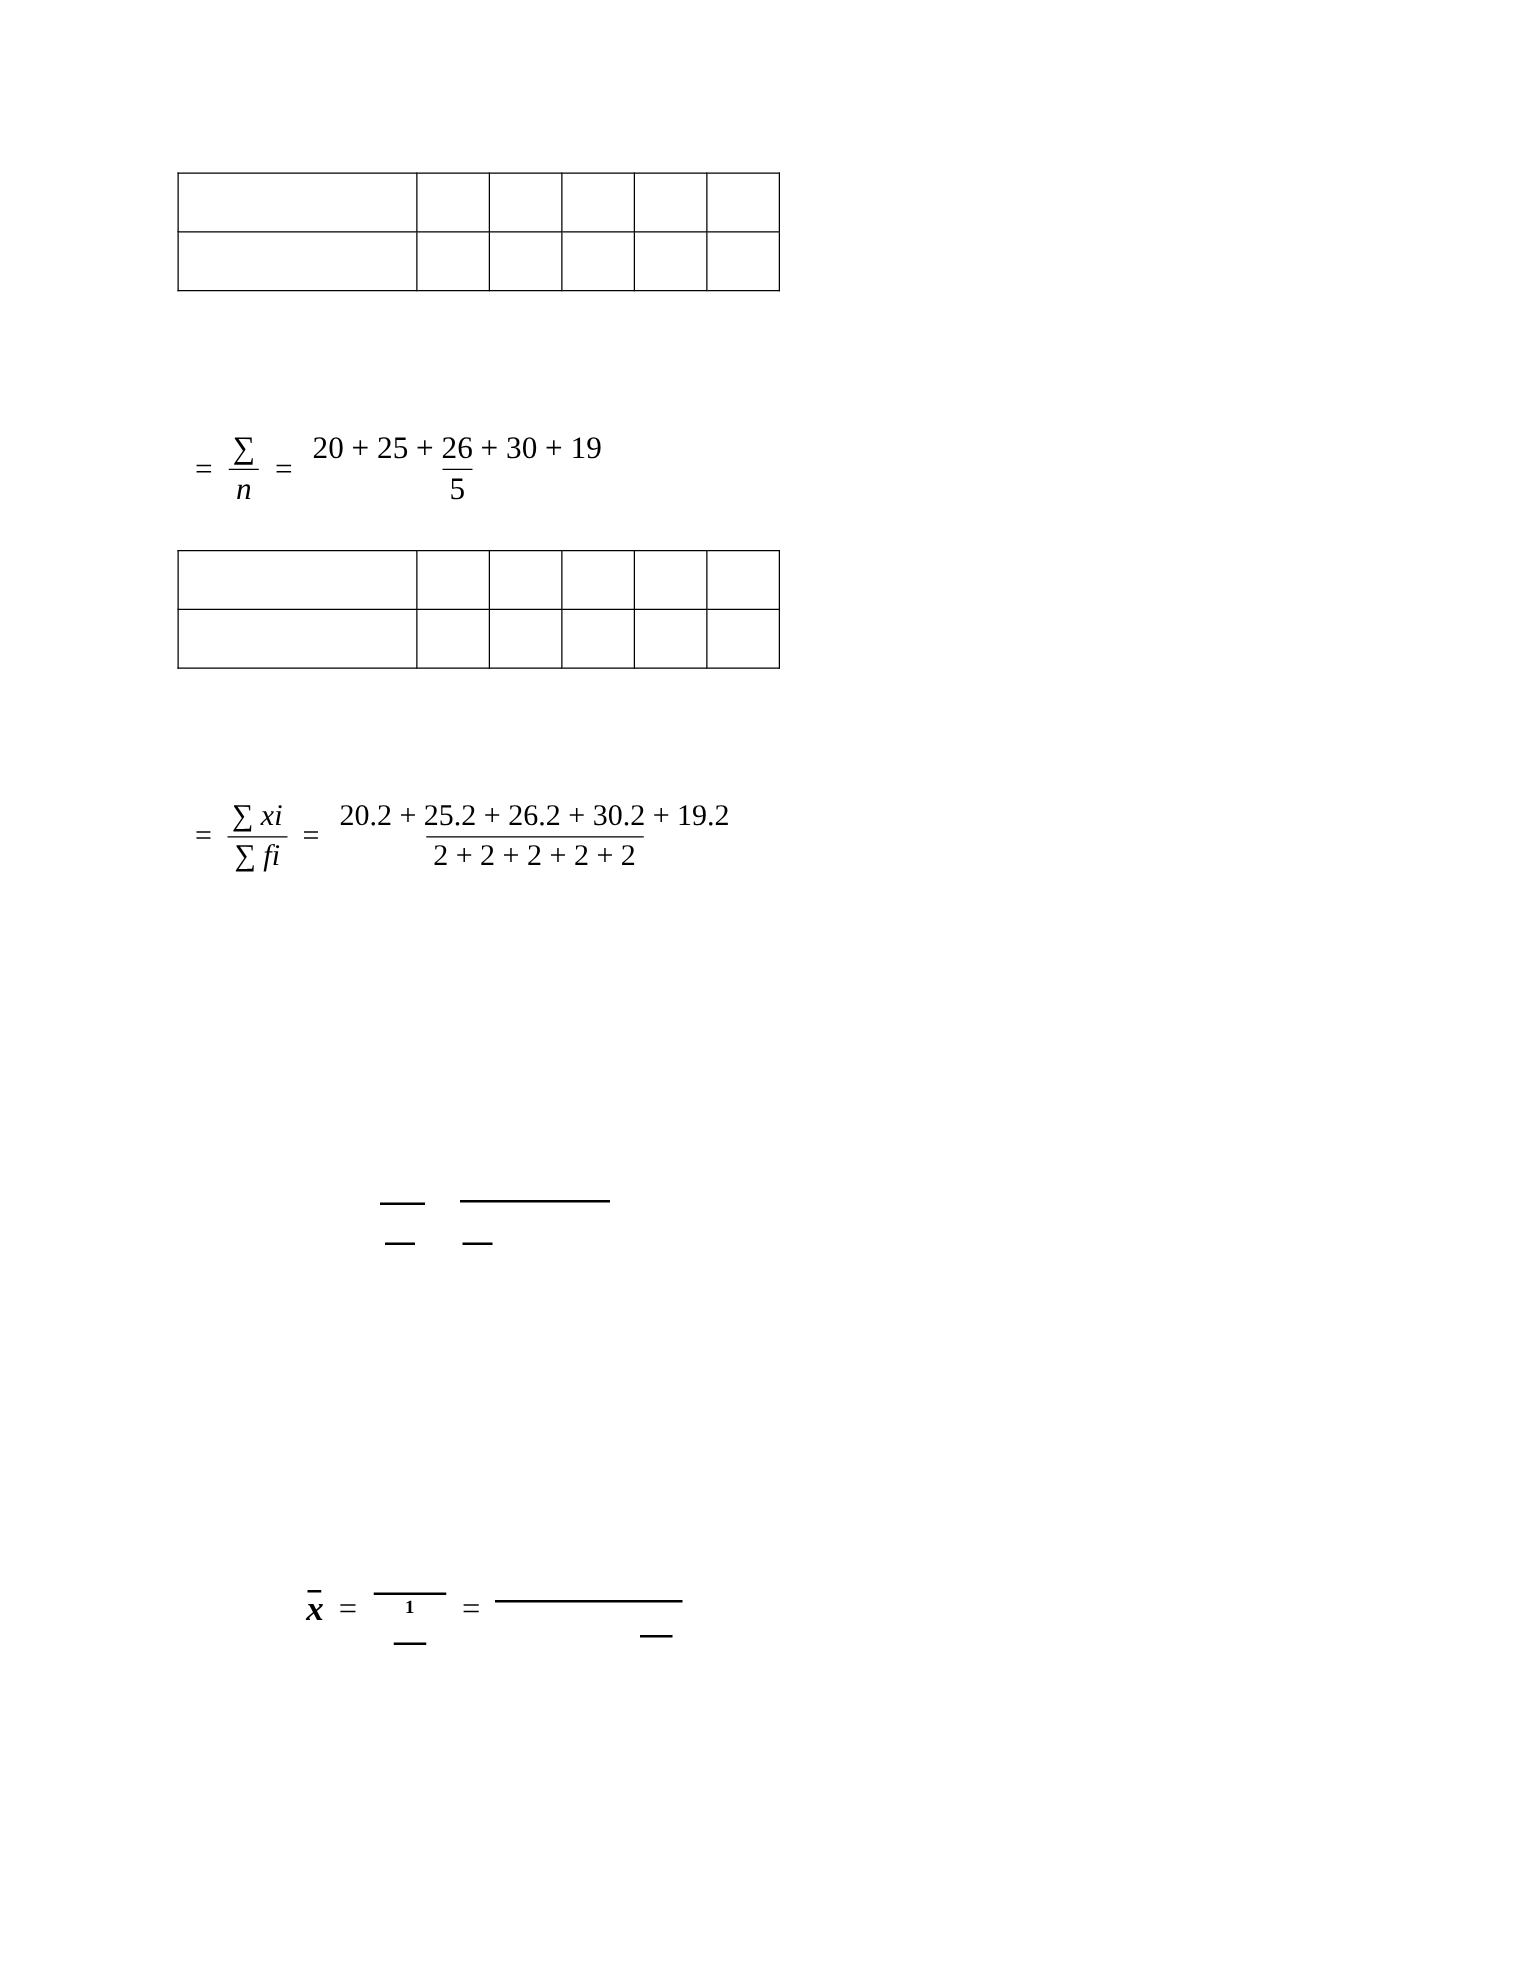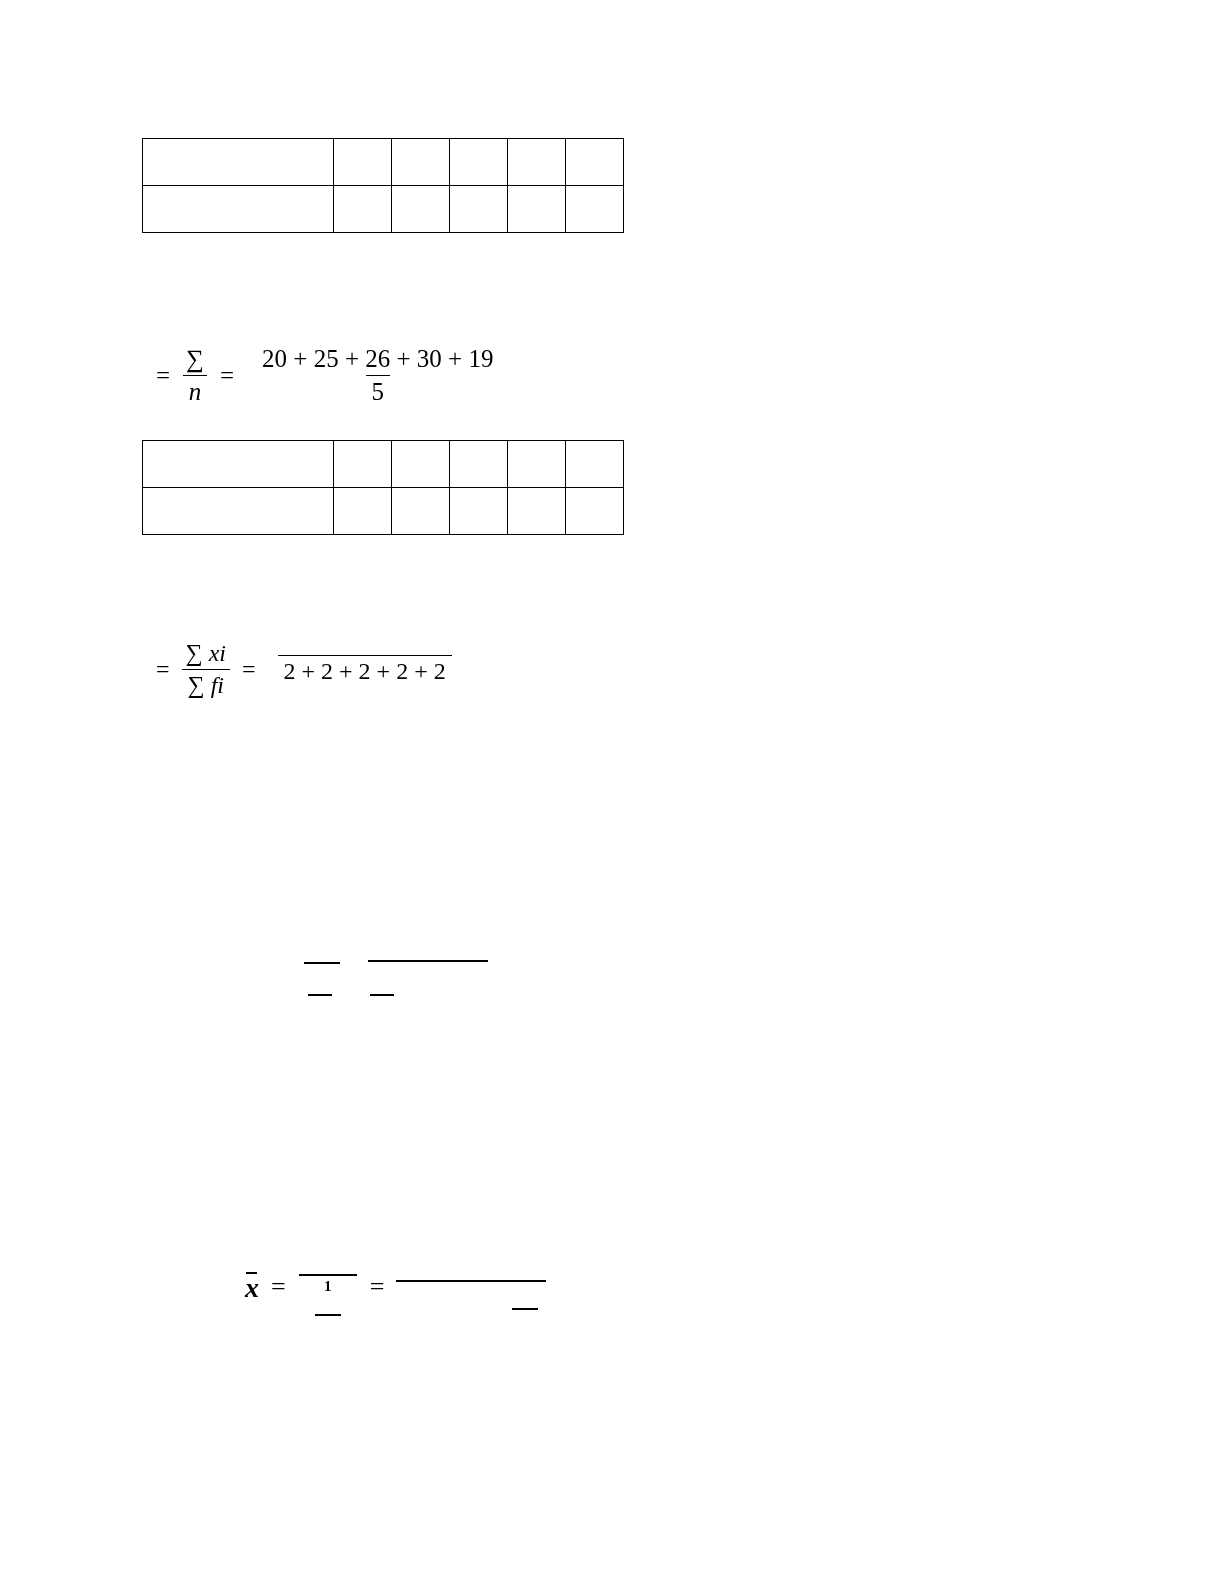--- a/index.html
+++ b/index.html
@@ -69,21 +69,21 @@
   }
   .frac .num {
     padding: 0 6px 2px 6px;
     font-style: italic;
   }
   .frac .den {
     padding: 2px 6px 0 6px;
     border-top: 1.6px solid #000000;
     font-style: italic;
   }
-  .frac.upright .num, .frac.upright .den { font-style: normal; margin-left: 12px; }
+  .frac.upright .num, .frac.upright .den { font-style: normal; }
 
   #eq-mean-simple { left: 150px; top: 345px; }
   #eq-mean-simple .num-long, #eq-mean-simple .den-short { font-style: normal; }
 
   #eq-mean-weighted { left: 150px; top: 640px; font-size: 24px; }
 
   
   .blank-eq {
     position: absolute;
     font-family: "Liberation Serif", serif;
@@ -220,20 +220,21 @@
   </table>
 
   <div class="equation" id="eq-mean-weighted">
     <span class="eq-op">=</span>
     <span class="frac">
       <span class="num">∑ xi</span>
       <span class="den">∑ fi</span>
     </span>
     <span class="eq-op">=</span>
     <span class="frac upright">
+      <span class="num">20.2 + 25.2 + 26.2 + 30.2 + 19.2</span>
       <span class="den">2 + 2 + 2 + 2 + 2</span>
     </span>
   </div>
 
   <div class="blank-eq" id="blank-eq-1">
     <span class="rule r1"></span>
     <span class="rule r2"></span>
     <span class="rule r3"></span>
     <span class="rule r4"></span>
   </div>

